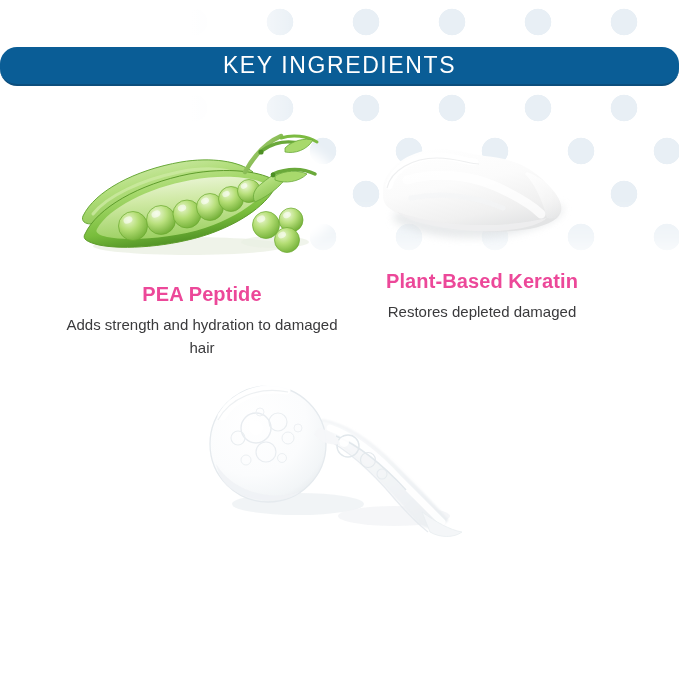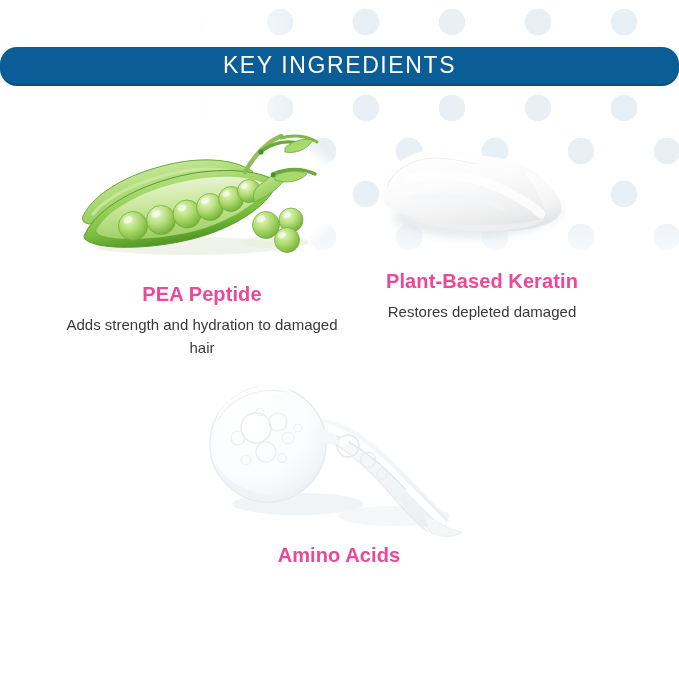--- a/index.html
+++ b/index.html
@@ -310,16 +310,15 @@
         <circle cx="94" cy="62" r="6" fill="none" stroke="#ebeff2" stroke-width="1"></circle>
         <circle cx="72" cy="76" r="10" fill="none" stroke="#e9edf1" stroke-width="1.2"></circle>
         <circle cx="52" cy="84" r="5" fill="none" stroke="#ecf0f3" stroke-width="1"></circle>
         <circle cx="88" cy="82" r="4.5" fill="none" stroke="#ecf0f3" stroke-width="1"></circle>
         <circle cx="66" cy="36" r="4" fill="none" stroke="#eef1f4" stroke-width="1"></circle>
         <circle cx="104" cy="52" r="4" fill="none" stroke="#eef1f4" stroke-width="1"></circle>
 
         <path d="M22 88 C 38 114, 72 126, 106 116 C 94 126, 60 130, 36 112 C 28 106, 24 96, 22 88 Z" fill="#eff2f5" opacity="0.9"></path>
       </svg>
     </div>
-    <div class="ing-name">Amino Acids</div>
   </div>
 
 </div>
 
 </body></html>

